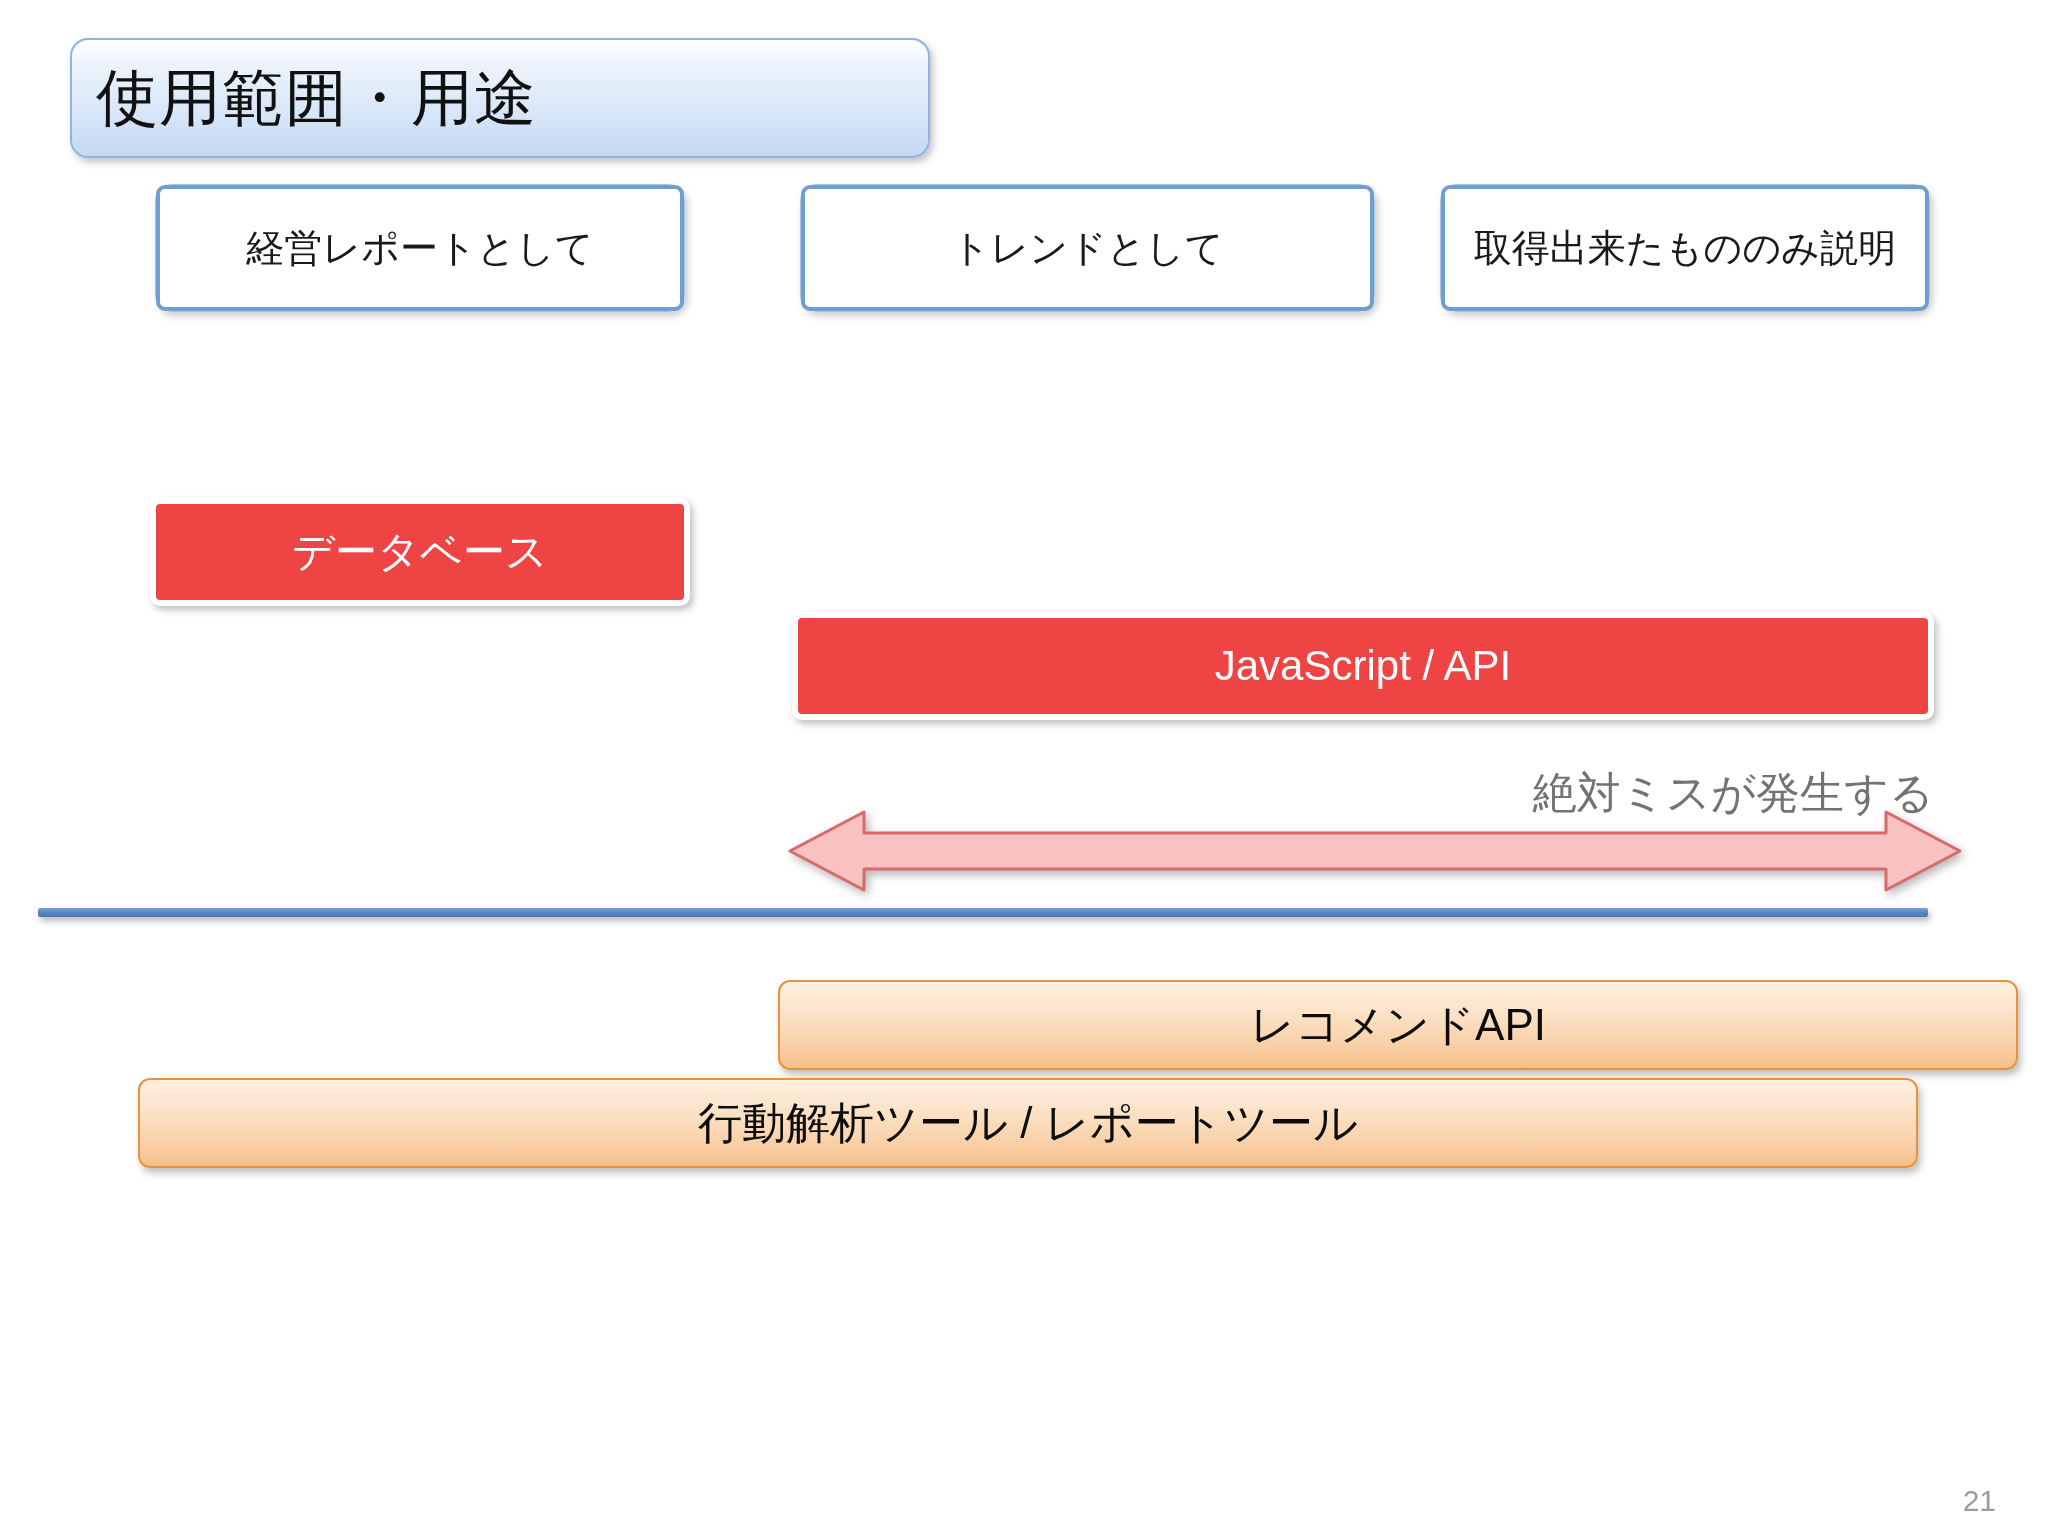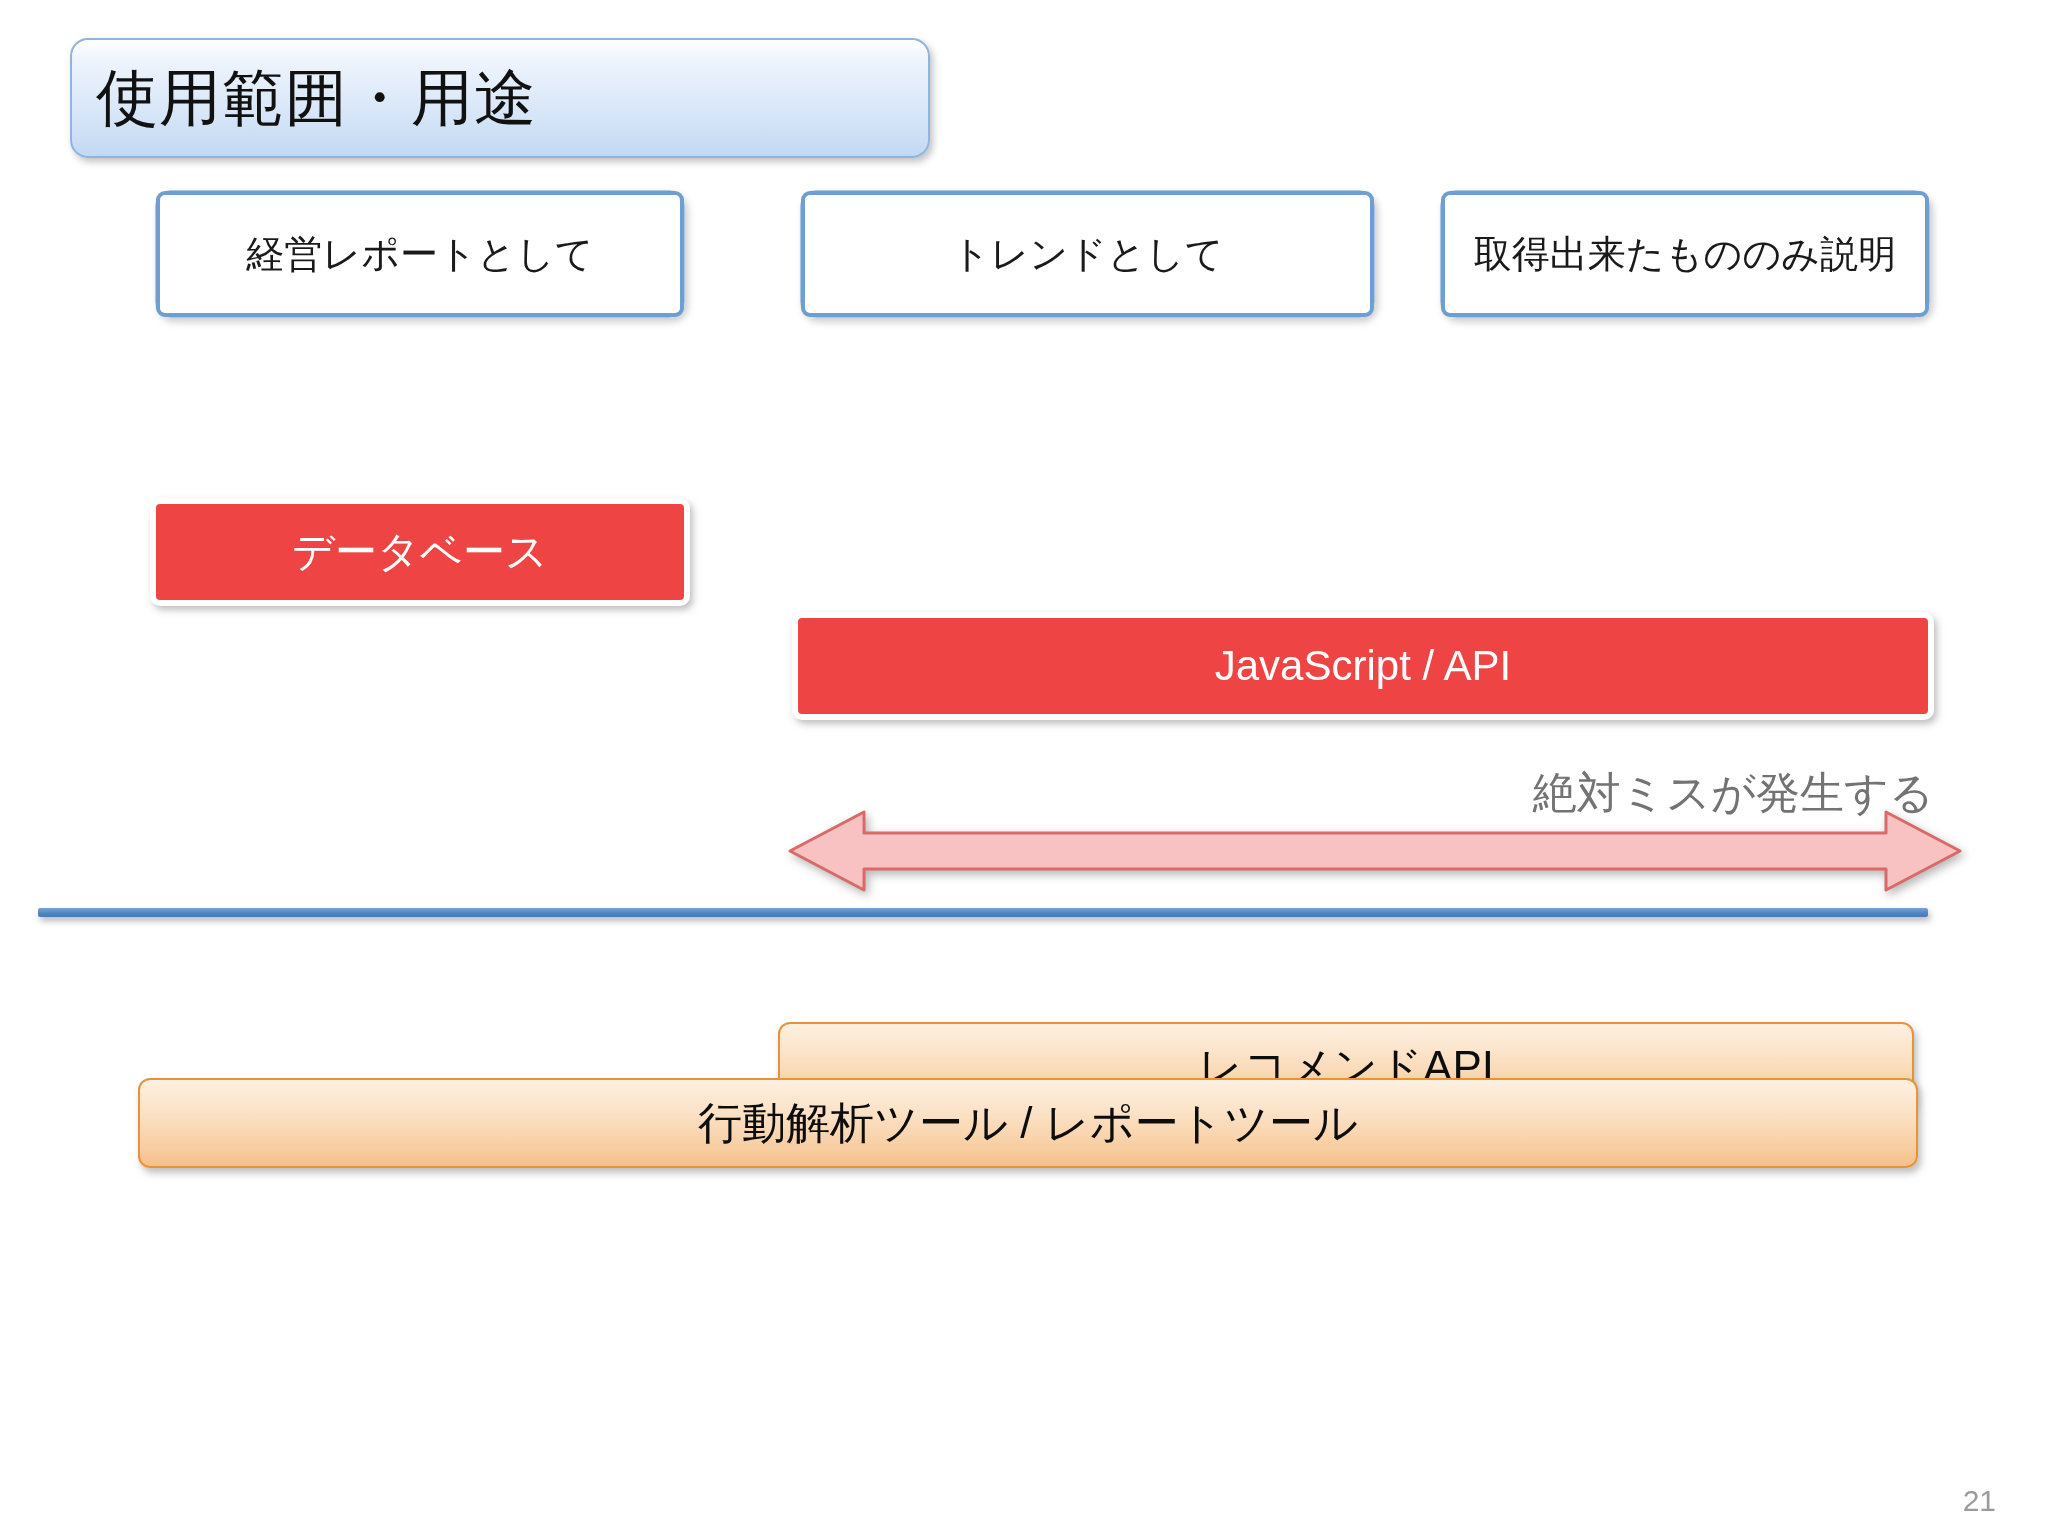--- a/index.html
+++ b/index.html
@@ -40,21 +40,21 @@
     transform: translateY(-50%);
     font-size: 62px;
     color: #111111;
     letter-spacing: 1px;
     white-space: nowrap;
   }
 
   
   .topbox {
     position: absolute;
-    top: 190px;
+    top: 184px;
     height: 128px;
     border-radius: 16px;
     background: linear-gradient(to bottom, #e6eefb 0%, #dbe8f8 100%);
     border: 1px solid #a8c6e6;
     box-shadow: 3px 4px 7px rgba(130,130,130,0.4);
     box-sizing: border-box;
   }
   .topbox-inner {
     width: 100%;
     height: 100%;
@@ -163,21 +163,21 @@
     box-sizing: border-box;
     display: flex;
     align-items: center;
     justify-content: center;
   }
   .orangebar-label {
     font-size: 44px;
     color: #0d0d0d;
     white-space: nowrap;
   }
-  #orangebar-0 { left: 778px; top: 1022px; width: 1136px; }
+  #orangebar-0 { left: 778px; top: 980px; width: 1240px; }
   #orangebar-1 { left: 138px; top: 1045px; width: 1780px; margin-top: 33px; }
 
   
   .page-number {
     position: absolute;
     right: 52px;
     bottom: 18px;
     font-size: 30px;
     color: #9b9b9b;
   }

